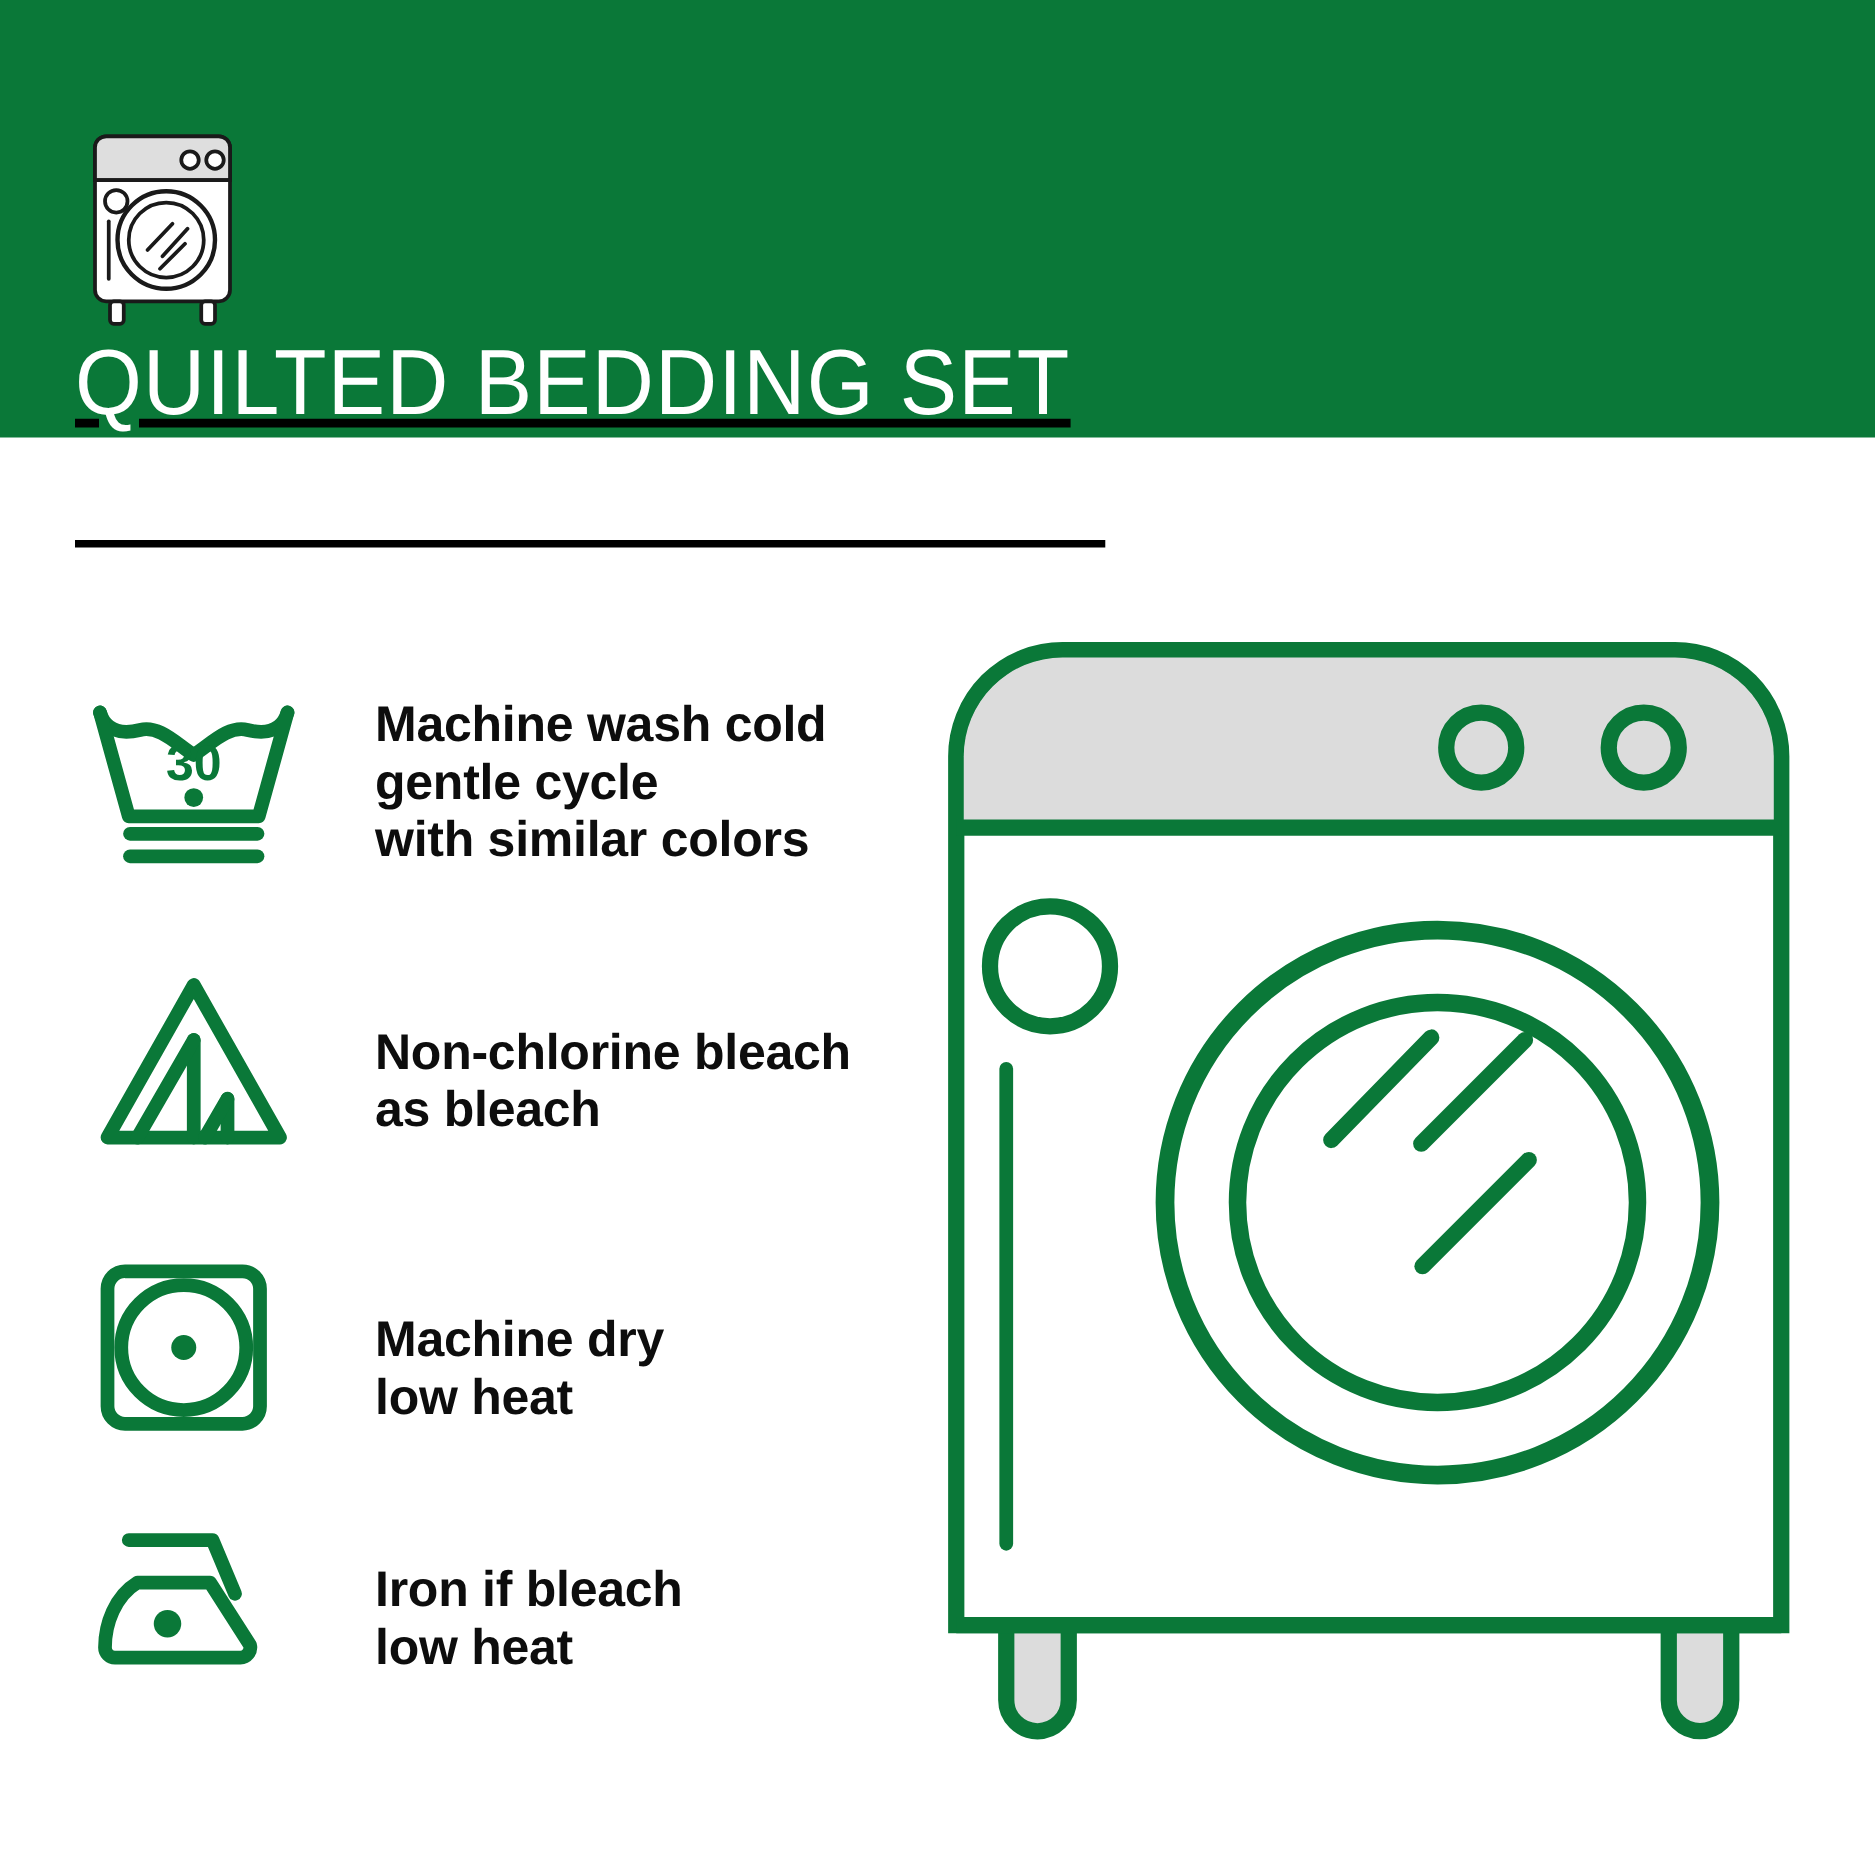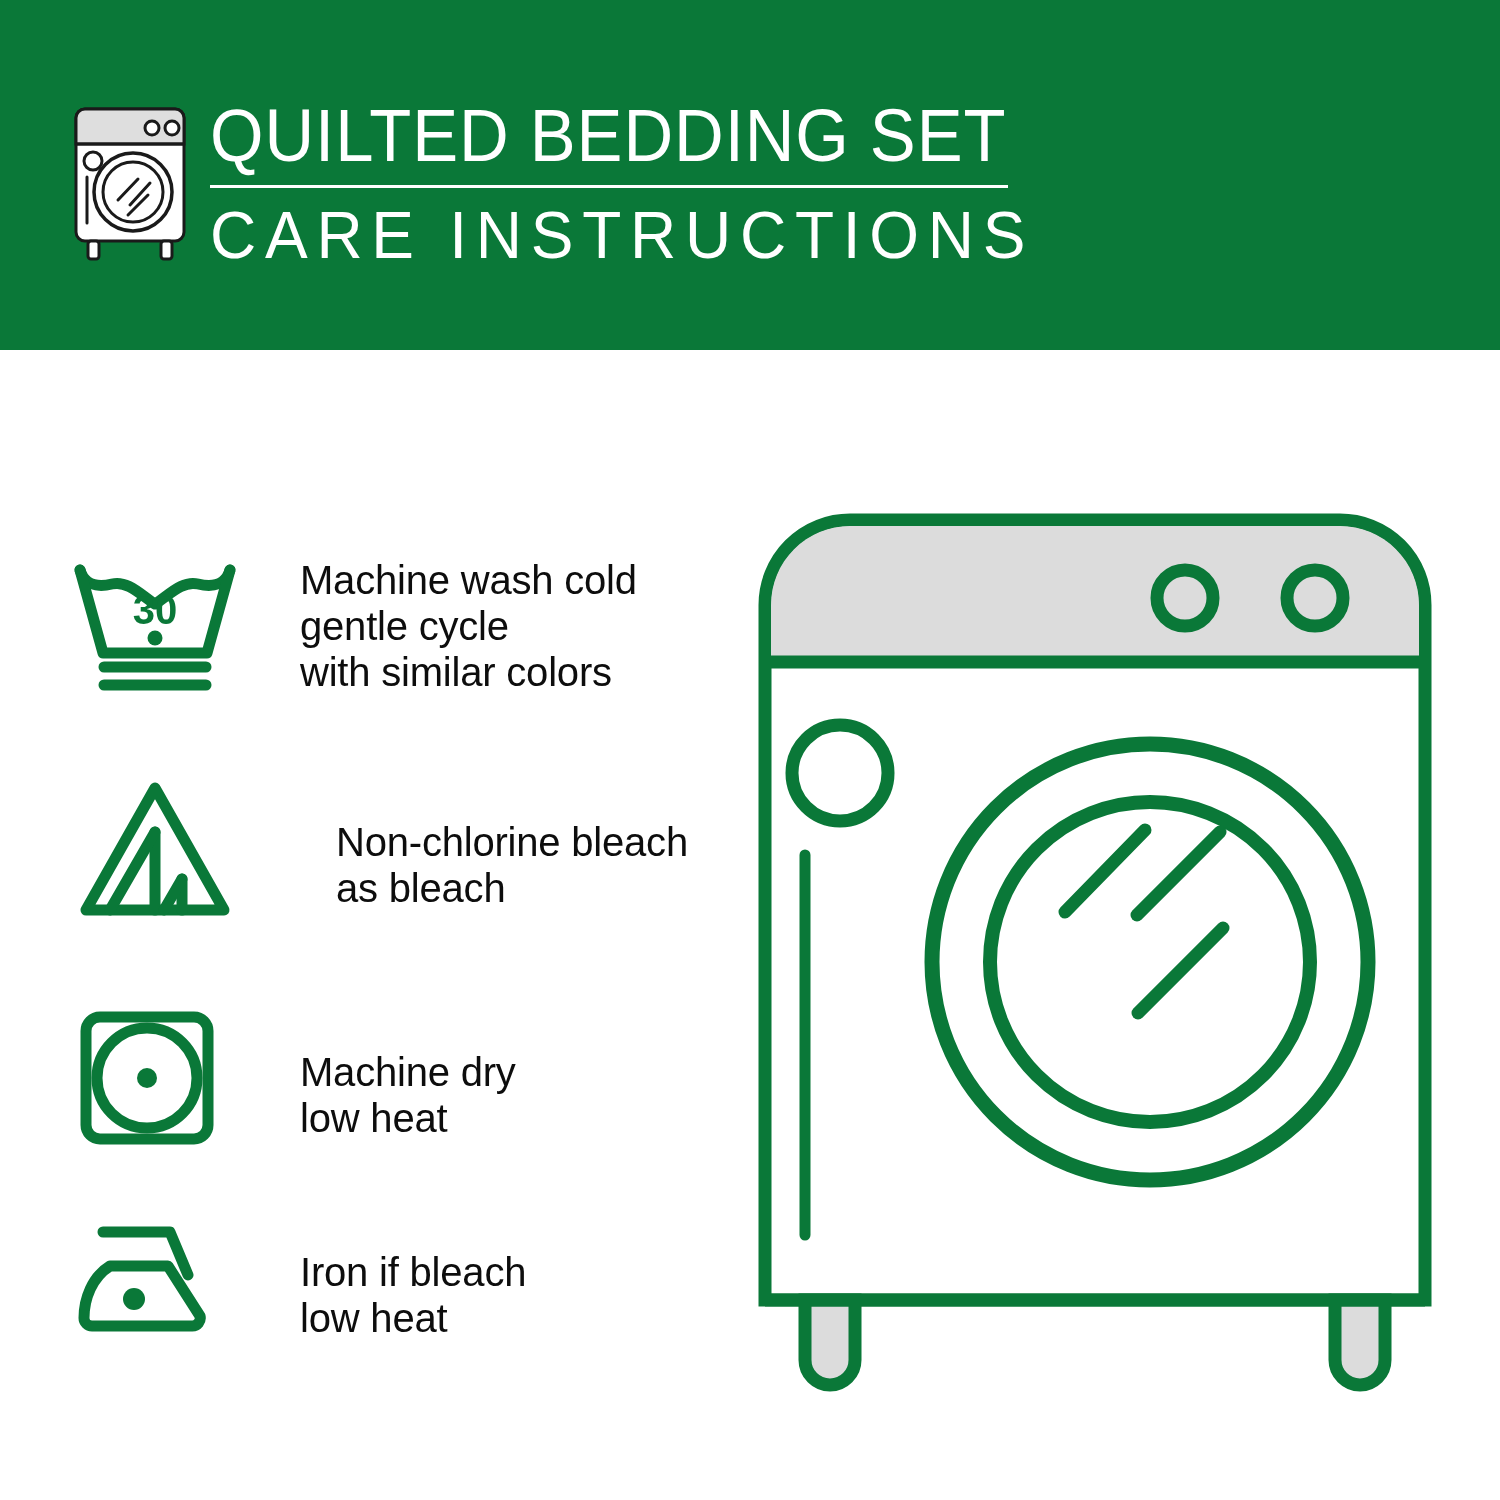--- a/index.html
+++ b/index.html
@@ -28,22 +28,23 @@
     width: 1500px;
     height: 350px;
     background: #0a7838;
     box-sizing: border-box;
   }
   .header-inner {
     position: absolute;
     left: 60px;
     top: 95px;
     display: flex;
-    flex-direction: row;
+    flex-direction: column;
     align-items: flex-start;
+    text-decoration: underline;
   }
   .header-logo {
     width: 140px;
     height: 170px;
     flex: 0 0 auto;
     margin-right: 10px;
   }
   .header-texts {
     display: flex;
     flex-direction: column;
@@ -86,38 +87,38 @@
     top: 505px;
     width: 660px;
   }
   .care-row {
     display: flex;
     flex-direction: row;
     align-items: center;
     margin-bottom: 0px;
   }
   .care-row-0 { height: 220px; }
-  .care-row-1 { height: 235px; gap: 36px; }
+  .care-row-1 { height: 235px; }
   .care-row-2 { height: 225px; }
   .care-row-3 { height: 180px; }
 
   .care-symbol {
     flex: 0 0 auto;
     width: 170px;
     display: flex;
     justify-content: flex-start;
     align-items: flex-start;
   }
   .care-text {
     flex: 1 1 auto;
     color: #0d0d0d;
     font-family: "Liberation Sans", sans-serif;
     font-size: 40px;
     line-height: 46px;
-    font-weight: 400;
+    font-weight: 700;
     letter-spacing: -0.2px;
     padding-left: 60px;
   }
   .care-text .ln { display: block; white-space: nowrap; }
 
   .sym-0 { padding-top: 18px; }
   .sym-1 { padding-top: 12px; }
   .sym-2 { padding-top: 10px; }
   .sym-3 { padding-top: 18px; }
 

